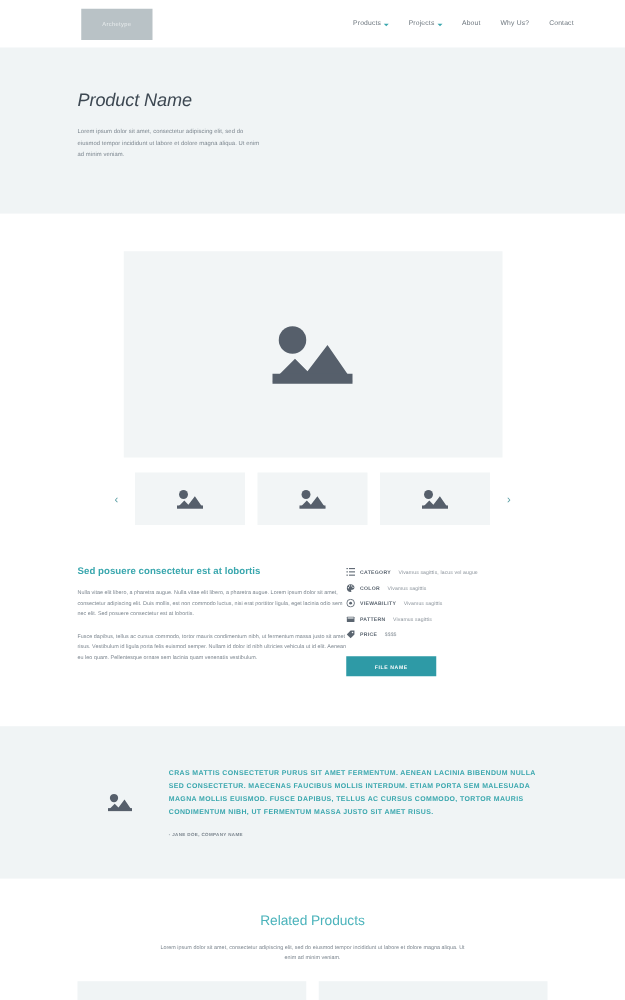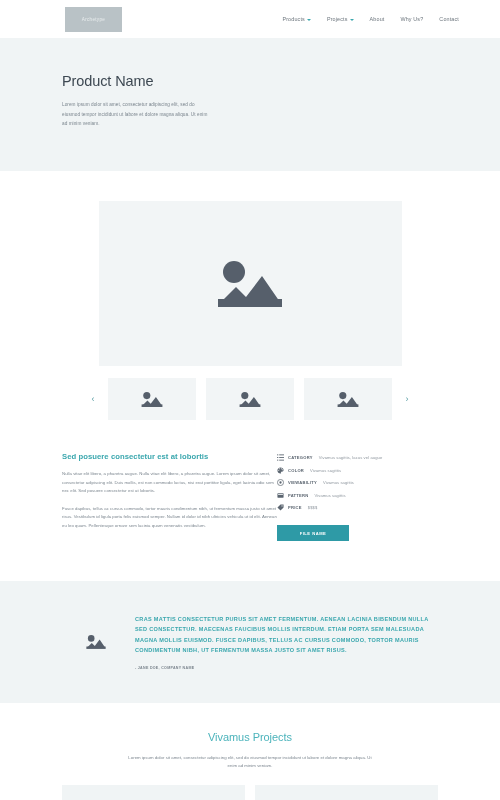--- a/index.html
+++ b/index.html
@@ -41,21 +41,21 @@
     display: inline-block; margin-top: 1px;
   }
 
   
   .hero {
     background: #f0f4f5; height: 133px;
     padding: 35px 0 0 62px;
   }
   .hero h1 {
     font-size: 14.5px; color: #3d4852; font-weight: 400;
-    letter-spacing: -.1px; margin-bottom: 11px;
+    letter-spacing: -.1px; margin-bottom: 11px; font-style: italic;
   }
   .hero p {
     font-size: 4.7px; line-height: 2.05; color: #7b858e;
     width: 152px; letter-spacing: .05px;
   }
 
   
   .gallery { background: #ffffff; padding-top: 30px; }
   .main-img {
     width: 303px; height: 165px; margin: 0 auto;
@@ -297,21 +297,21 @@
         <rect class="sh" x="8" y="44" width="64" height="8"></rect>
       </svg>
     </div>
     <div class="testi-body">
       <div class="testi-quote">CRAS MATTIS CONSECTETUR PURUS SIT AMET FERMENTUM. AENEAN LACINIA BIBENDUM NULLA SED CONSECTETUR. MAECENAS FAUCIBUS MOLLIS INTERDUM. ETIAM PORTA SEM MALESUADA MAGNA MOLLIS EUISMOD. FUSCE DAPIBUS, TELLUS AC CURSUS COMMODO, TORTOR MAURIS CONDIMENTUM NIBH, UT FERMENTUM MASSA JUSTO SIT AMET RISUS.</div>
       <div class="testi-cite">- JANE DOE, COMPANY NAME</div>
     </div>
   </div>
 
   <div class="related">
-    <h2>Vivamus Projects</h2>
+    <h2>Related Products</h2>
     <p>Lorem ipsum dolor sit amet, consectetur adipiscing elit, sed do eiusmod tempor incididunt ut labore et dolore magna aliqua. Ut enim ad minim veniam.</p>
     <div class="related-cards">
       <div class="related-card"></div>
       <div class="related-card"></div>
     </div>
   </div>
 
 </div>
 
 </body></html>

